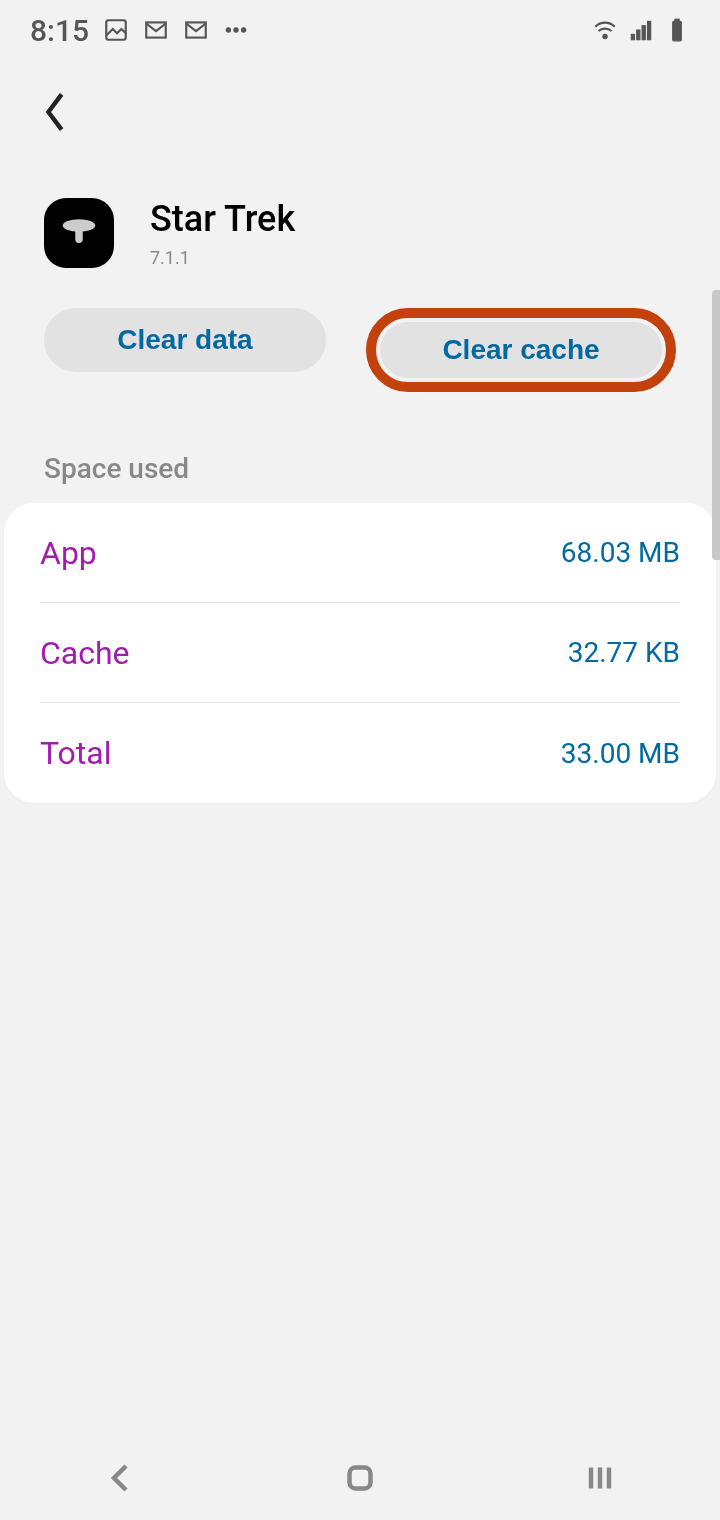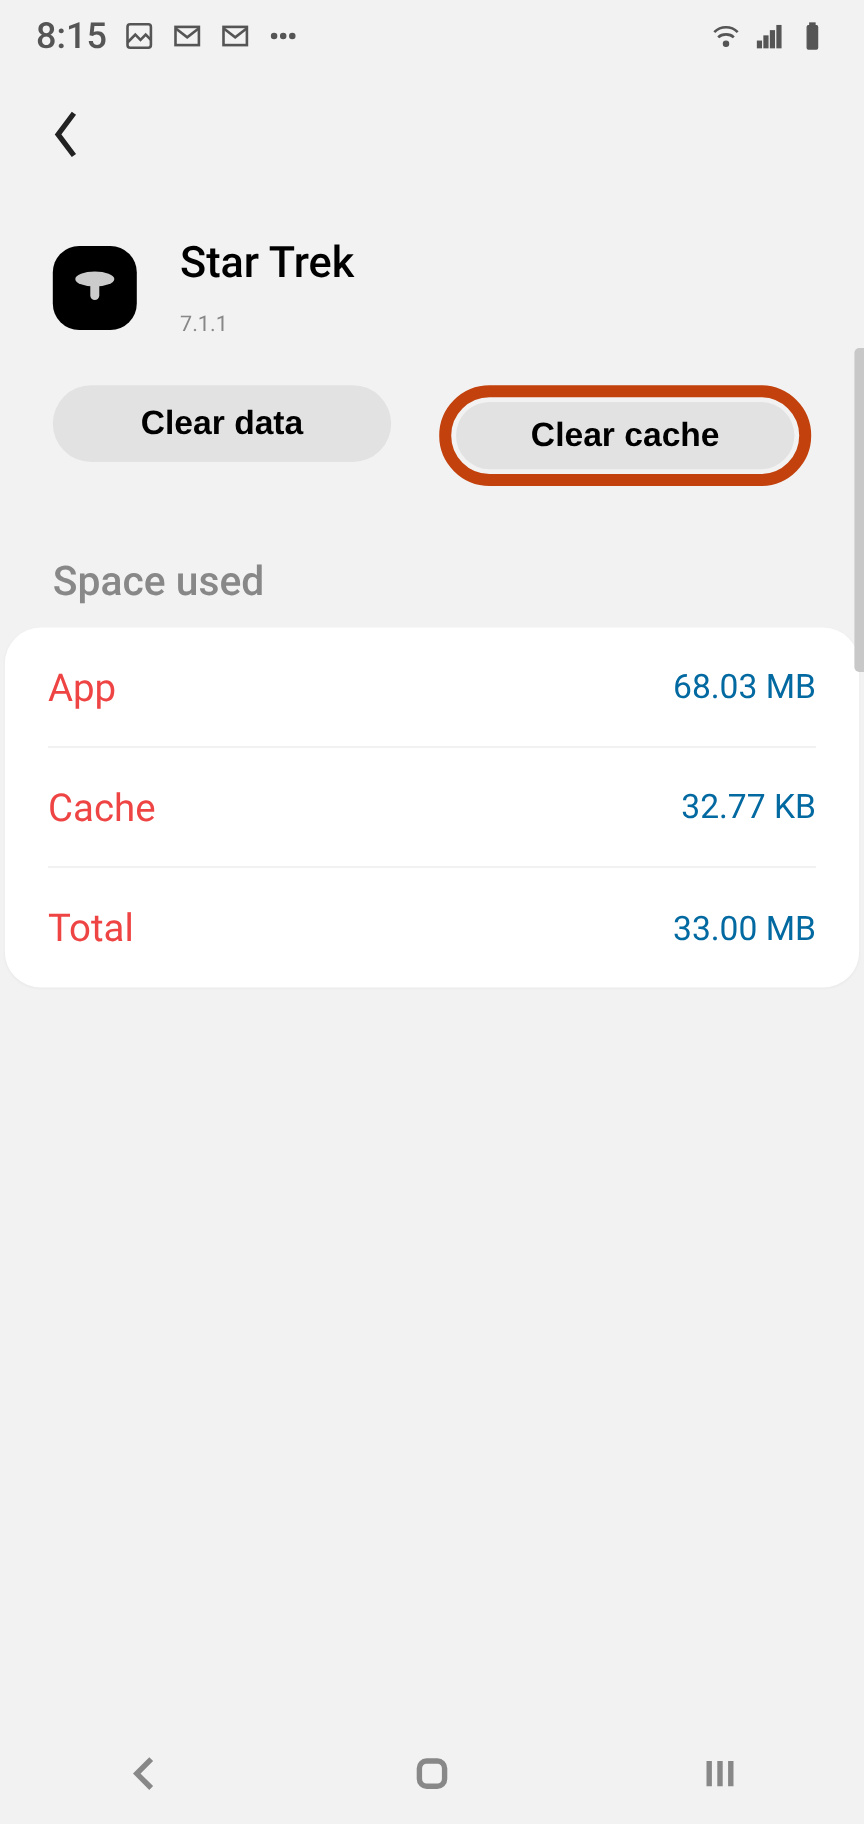--- a/index.html
+++ b/index.html
@@ -45,53 +45,53 @@
     gap: 36px;
     padding: 20px 44px 40px 44px;
   }
   .app-icon {
     width: 70px; height: 70px;
     border-radius: 22px;
     background: #000;
     display:flex; align-items:center; justify-content:center;
   }
   .app-icon svg { fill:#ccc; }
-  .app-meta { display:flex; flex-direction:column; gap:20px;}
+  .app-meta { display:flex; flex-direction:column; gap:7px;}
   .app-name { font-size: 36px; font-weight: 500; color:#000; }
   .app-version { font-size: 18px; color:#888; }
 
   
   .button-row {
     display:flex;
     gap: 40px;
     padding: 0 44px 60px 44px;
   }
   .pill-button {
     flex: 1;
     background: #e2e2e2;
     border: none;
     border-radius: 40px;
     height: 64px;
     font-size: 28px;
     font-weight: 600;
-    color: #000000;
+    color: #0369a1;
     cursor: pointer;
   }
   .highlight-ring {
     border: 10px solid #c2410c;
     border-radius: 50px;
     padding: 4px;
     display:flex;
     flex:1;
   }
   .highlight-ring .pill-button { height: 56px; }
 
   
   .section-header {
-    font-size: 34px;
+    font-size: 28px;
     color: #888;
     padding: 0 24px 18px 44px;
     font-weight: 500;
   }
 
   
   .card {
     background: #fff;
     margin: 0 4px;
     border-radius: 30px;
@@ -99,21 +99,21 @@
     box-shadow: 0 1px 2px rgba(0,0,0,0.03);
   }
   .row {
     display:flex;
     justify-content:space-between;
     align-items:center;
     height: 100px;
     border-bottom: 1px solid #e8e8e8;
   }
   .row:last-child { border-bottom: none; }
-  .row-label { font-size: 32px; color:#ef4444; }
+  .row-label { font-size: 32px; color:#a21caf; }
   .row-value { font-size: 28px; color:#0369a1; }
 
   
   .nav-bar {
     position:absolute;
     bottom:0; left:0; right:0;
     height: 80px;
     display:flex;
     justify-content:space-around;
     align-items:center;

